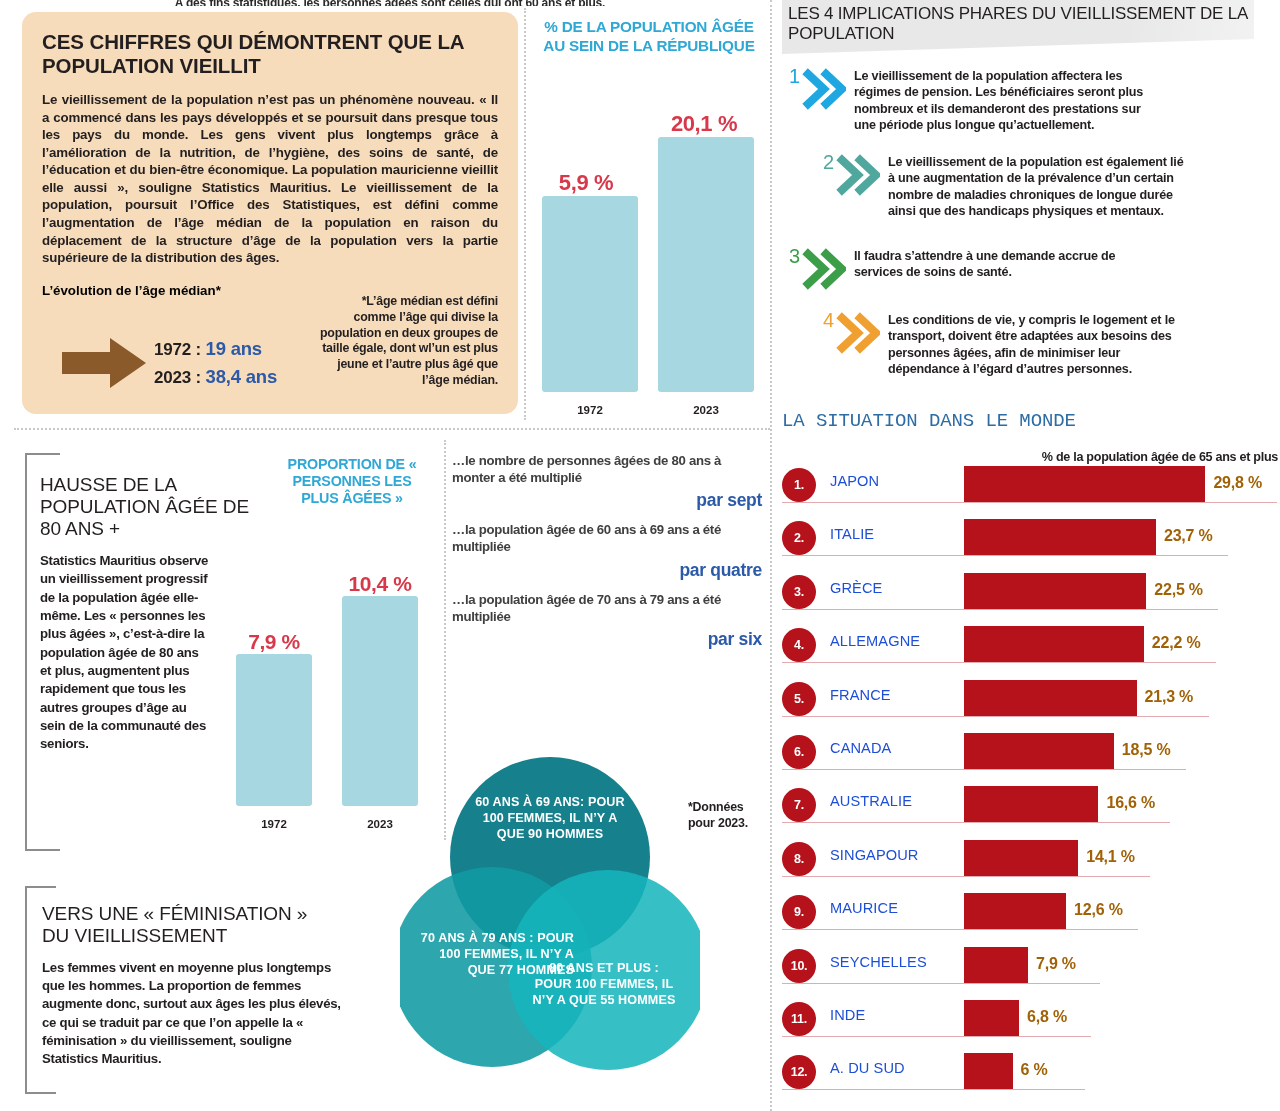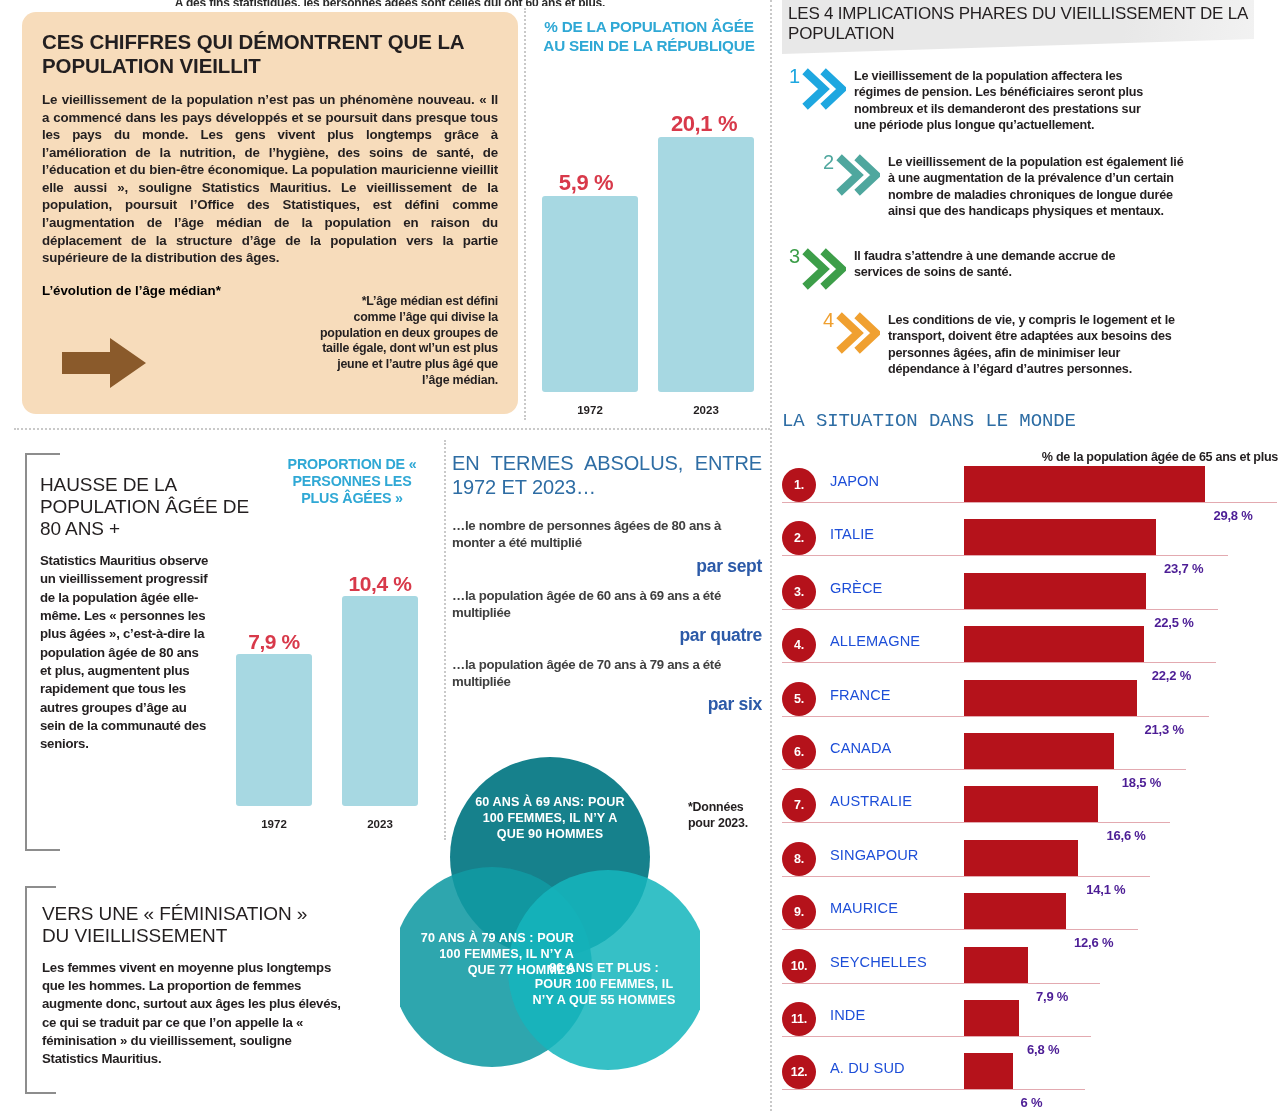--- a/index.html
+++ b/index.html
@@ -178,22 +178,22 @@
     position:absolute; left:48px; top:11px;
     font-size:14.6px; font-weight:normal; color:#1d4ed8; letter-spacing:0.1px;
   }
   .rank-bar {
     position:absolute; left:182px; top:4px; height:36px; background:#b5121b;
   }
   .rank-rule {
     position:absolute; left:0px; top:40px; height:1px; background:#e3aab0;
   }
   .rank-val {
-    position:absolute; top:12px; font-size:13px; font-weight:bold;
-    color:#4c1d95; letter-spacing:-0.2px; white-space:nowrap;margin-top:34px;
+    position:absolute; top:12px; font-size:16px; font-weight:bold;
+    color:#a16207; letter-spacing:-0.2px; white-space:nowrap;
   }
 </style>
 </head>
 <body>
 
 <div id="page">
 
   <div id="cut-top">A des fins statistiques, les personnes âgées sont celles qui ont 60 ans et plus.</div>
 
   <div id="panelA">
@@ -201,20 +201,30 @@
     <div class="body">Le vieillissement de la population n’est pas un phénomène nouveau. « Il a commencé dans les pays développés et se poursuit dans presque tous les pays du monde. Les gens vivent plus longtemps grâce à l’amélioration de la nutrition, de l’hygiène, des soins de santé, de l’éducation et du bien-être économique. La population mauricienne vieillit elle aussi », souligne Statistics Mauritius. Le vieillissement de la population, poursuit l’Office des Statistiques, est défini comme l’augmentation de l’âge médian de la population en raison du déplacement de la structure d’âge de la population vers la partie supérieure de la distribution des âges.</div>
     <div class="evo-label">L’évolution de l’âge médian*</div>
     <div class="footnote">*L’âge médian est défini comme l’âge qui divise la population en deux groupes de taille égale, dont wl’un est plus jeune et l’autre plus âgé que l’âge médian.</div>
 
     <div id="arrow-wrap">
       <svg width="86" height="54" viewBox="0 0 86 54">
         <path d="M0 16 L48 16 L48 2 L84 27 L48 52 L48 38 L0 38 Z" fill="#8a5a2b"></path>
       </svg>
     </div>
 
+    <div class="age-lines">
+      <div class="age-line">
+        <span>1972 :</span>
+        <span class="val">19 ans</span>
+      </div>
+      <div class="age-line">
+        <span>2023 :</span>
+        <span class="val">38,4 ans</span>
+      </div>
+    </div>
   </div>
 
   <div id="panelB">
     <div class="bh">% DE LA POPULATION ÂGÉE AU SEIN DE LA RÉPUBLIQUE</div>
     <div class="barchart">
       <div class="bc-val" style="left:0px;  bottom:222px; width:104px;">5,9 %</div>
       <div class="bc-bar" style="left:8px;  width:96px; height:196px;"></div>
       <div class="bc-cat" style="left:8px;  width:96px;">1972</div>
 
       <div class="bc-val" style="left:118px; bottom:281px; width:104px;">20,1 %</div>
@@ -242,21 +252,20 @@
       <div class="bc-bar" style="left:4px;  width:76px; height:152px;"></div>
       <div class="bc-cat" style="left:4px;  width:76px;">1972</div>
 
       <div class="bc-val" style="left:96px; bottom:236px; width:104px; font-size:21px;">10,4 %</div>
       <div class="bc-bar" style="left:110px;width:76px; height:210px;"></div>
       <div class="bc-cat" style="left:110px;width:76px;">2023</div>
     </div>
   </div>
 
   <div id="panelD">
-    <h2>EN TERMES ABSOLUS, ENTRE 1972 ET 2023…</h2>
 
     <div class="abs-item">
       <div class="txt">…le nombre de personnes âgées de 80 ans à monter a été multiplié</div>
       <div class="mult">par sept</div>
     </div>
     <div class="abs-item">
       <div class="txt">…la population âgée de 60 ans à 69 ans a été multipliée</div>
       <div class="mult">par quatre</div>
     </div>
     <div class="abs-item">

